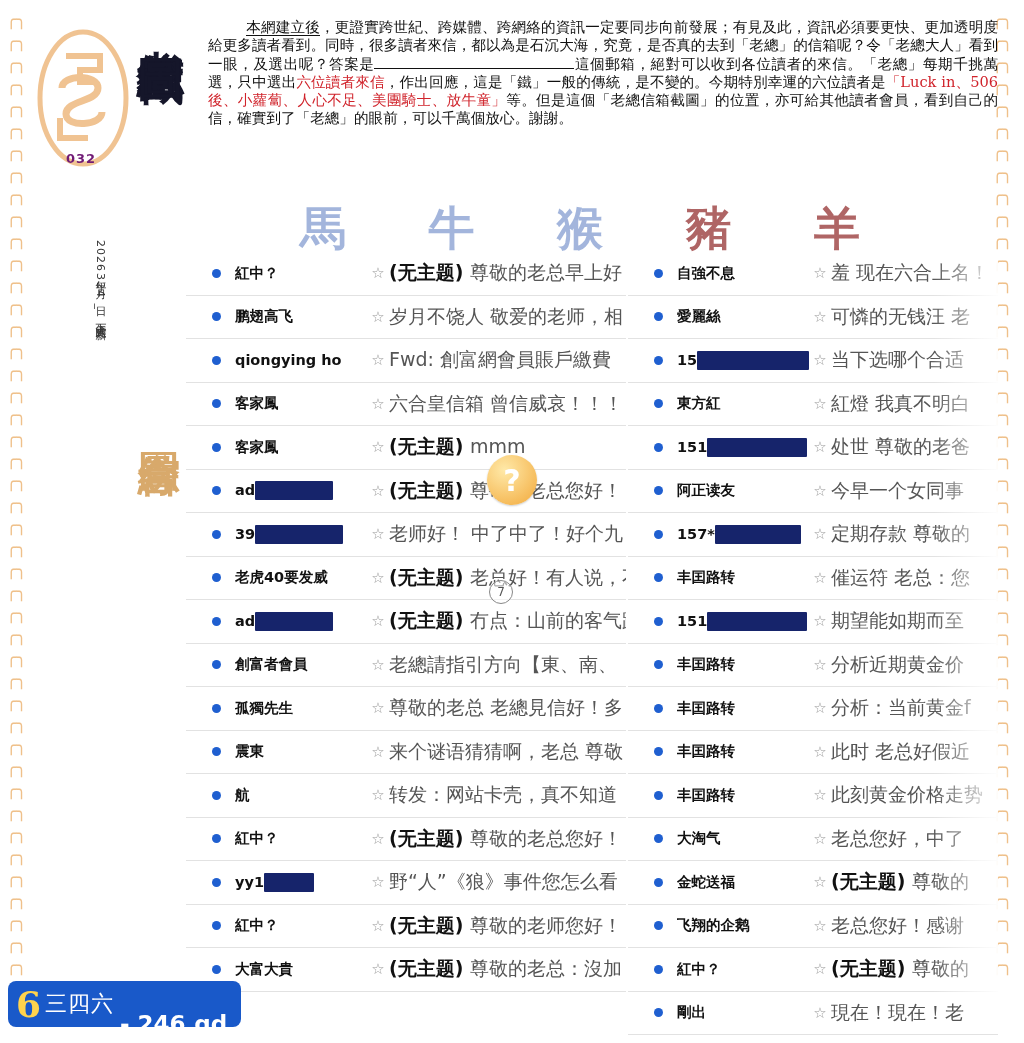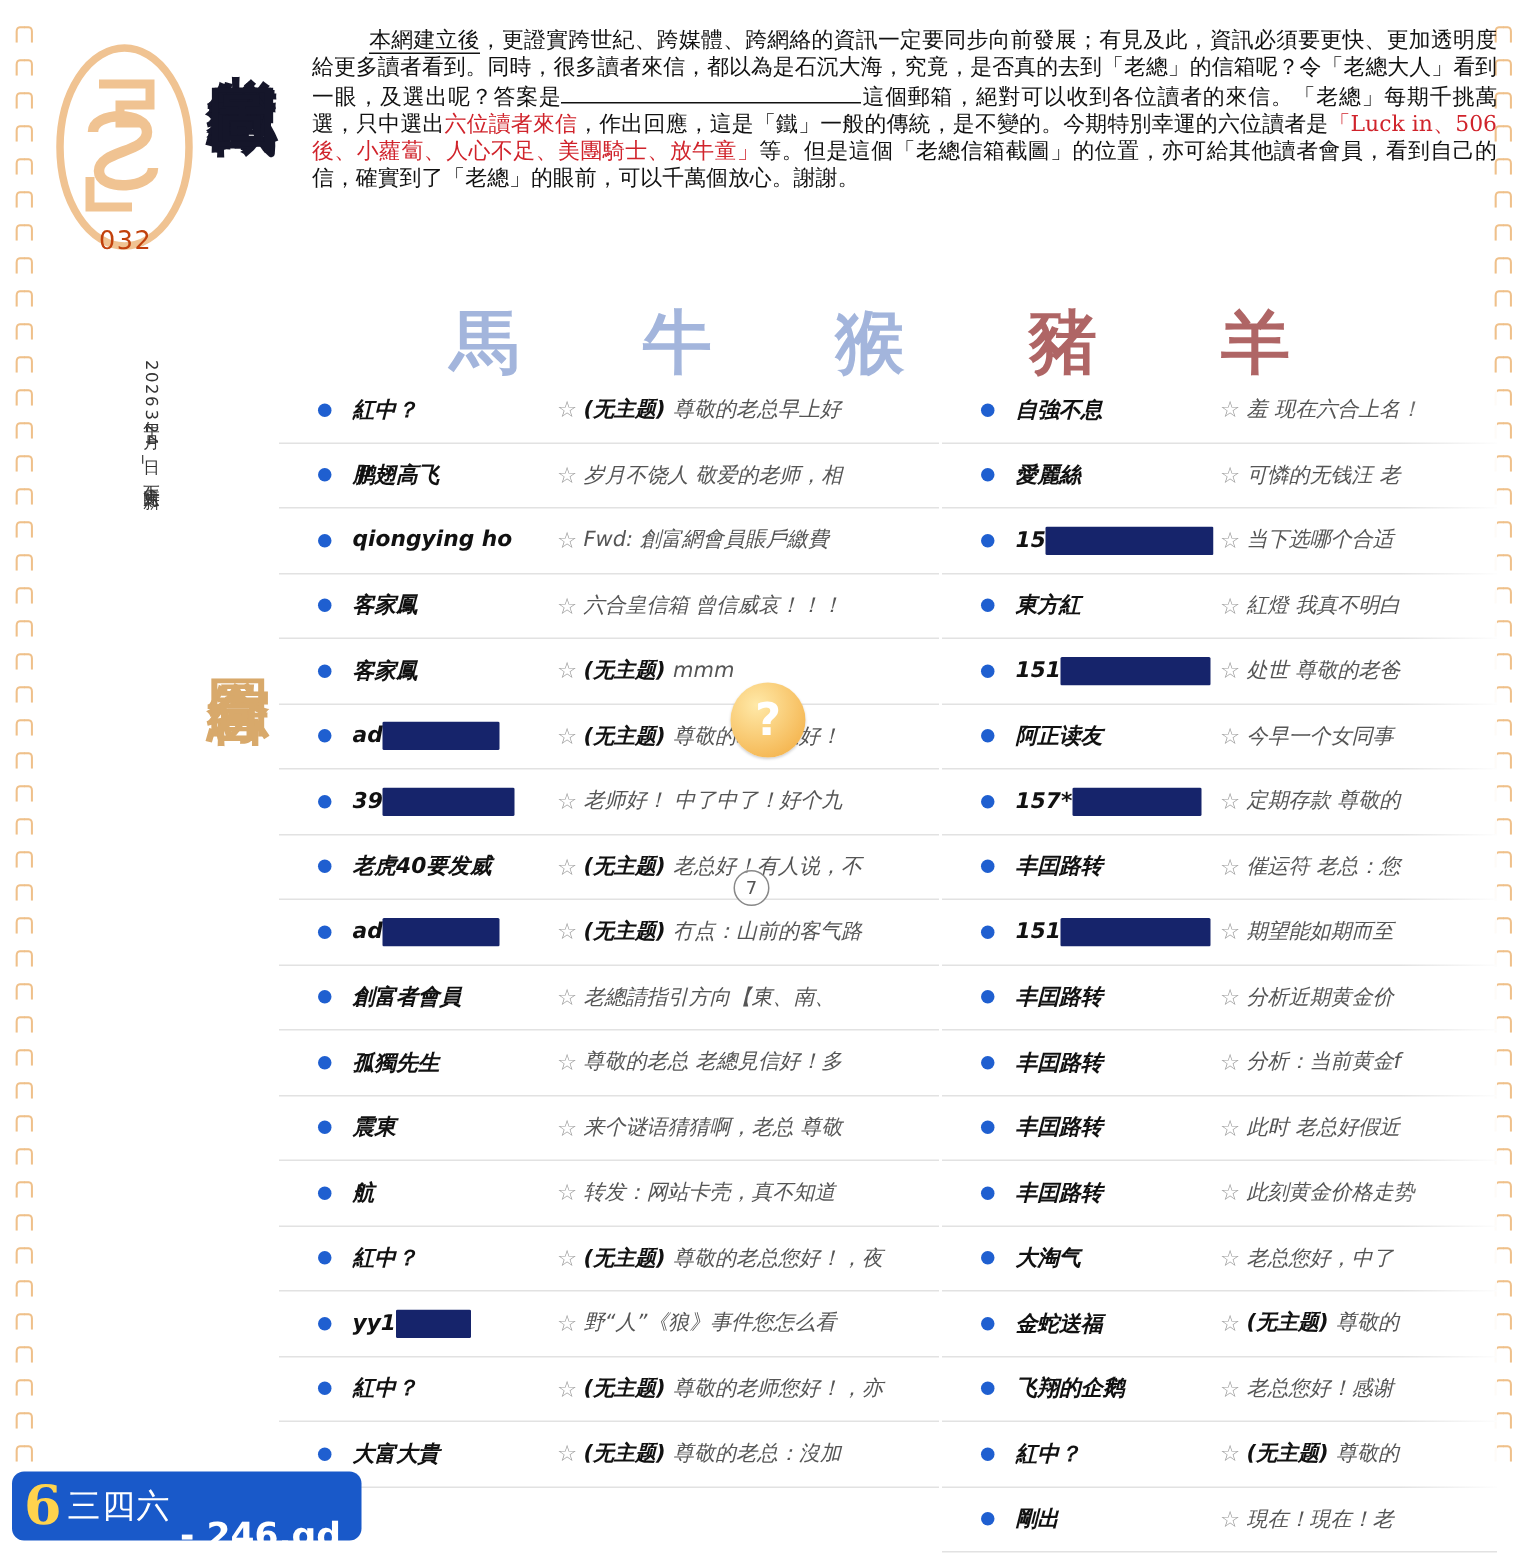--- a/index.html
+++ b/index.html
@@ -48,23 +48,24 @@
   }
   .logo-circle {
     position: absolute;
     left: 8px; top: 8px;
     width: 94px; height: 150px;
   }
   .logo-num {
     position: absolute;
     left: 38px;
     top: 133px;
-    font-size: 17px;
-    color: #c2410c;
+    font-size: 13px;
+    color: #701a75;
     letter-spacing: 1px;
+    font-weight: bold;
   }
 
   
   .v-title {
     position: absolute;
     left: 126px;
     top: 12px;
     width: 62px;
     writing-mode: vertical-rl;
     text-orientation: upright;
@@ -160,21 +161,20 @@
   .col-right { left: 442px; width: 370px; }
 
   .mail-row {
     position: relative;
     height: 42.5px;
     border-bottom: 1px solid #e2e2e2;
     display: flex;
     align-items: center;
     font-family: "DejaVu Sans", sans-serif;
     overflow: hidden;
-    font-style: italic;
   }
   .bullet {
     flex: 0 0 auto;
     width: 9px; height: 9px;
     border-radius: 50%;
     background: #1f5fd0;
     margin-left: 26px;
     margin-right: 14px;
   }
   .sender {
@@ -189,21 +189,21 @@
   }
   .star {
     flex: 0 0 auto;
     width: 22px;
     text-align: center;
     color: #9a9a9a;
     font-size: 15px;
   }
   .subject {
     flex: 1 1 auto;
-    font-size: 14px;
+    font-size: 19px;
     color: #111;
     white-space: nowrap;
     overflow: hidden;
     font-weight: bold;
   }
   .subject .sub-gray { color: #555; font-weight: normal; }
 
   
   .redact {
     display: inline-block;

